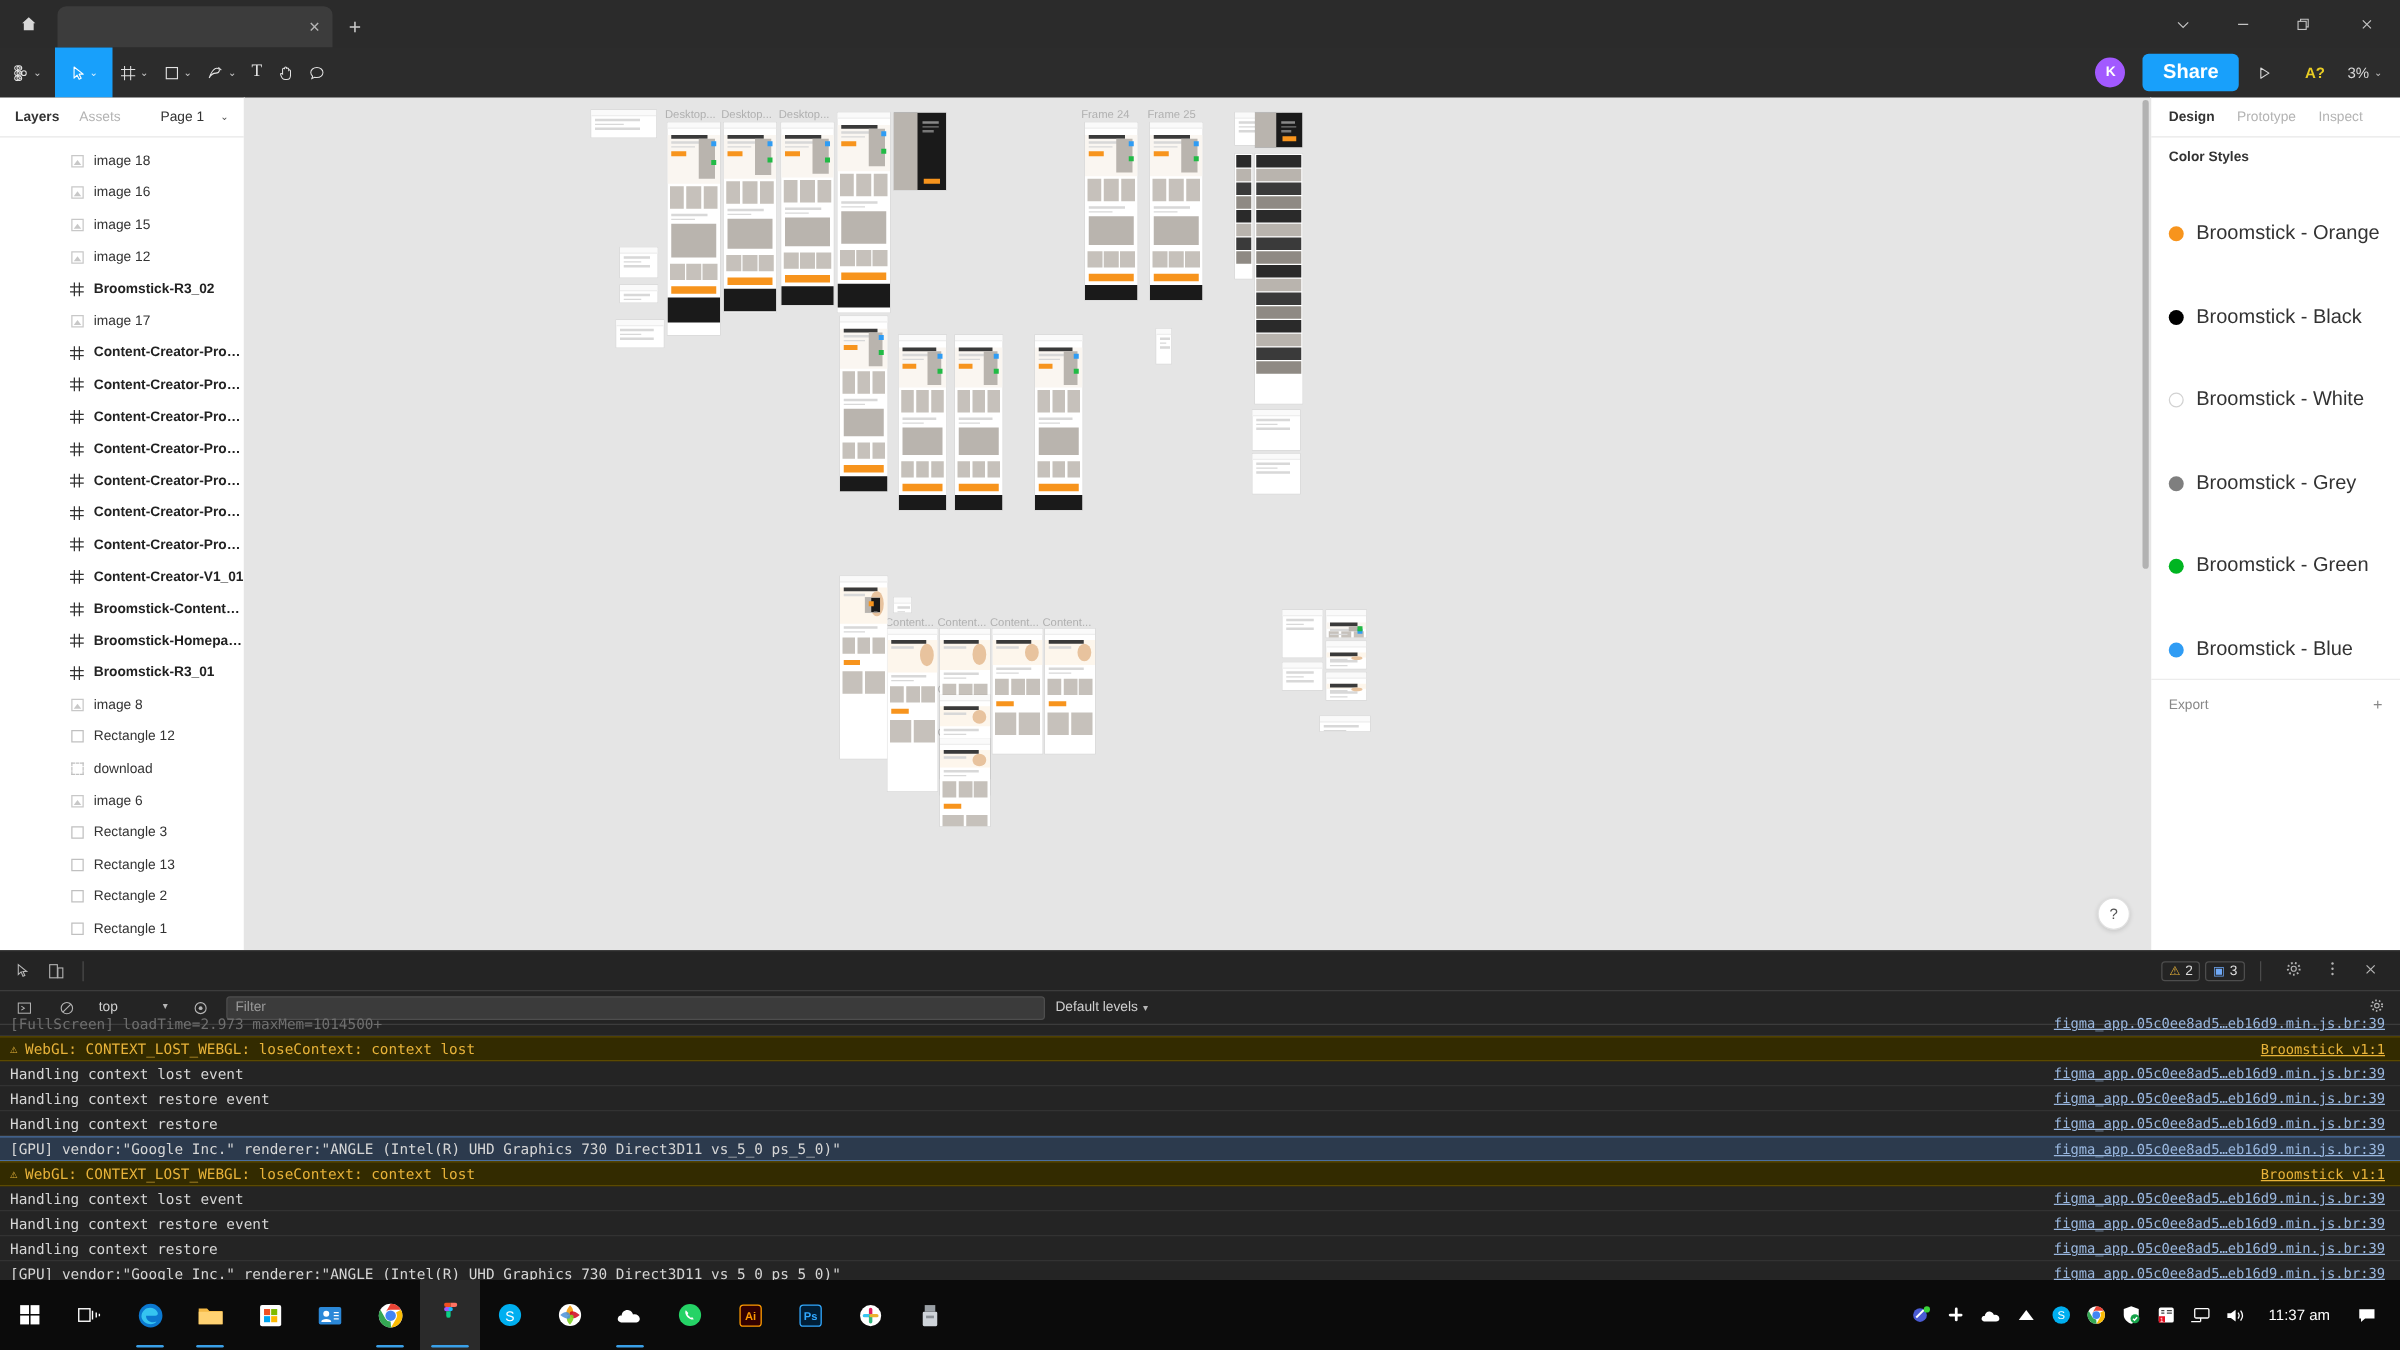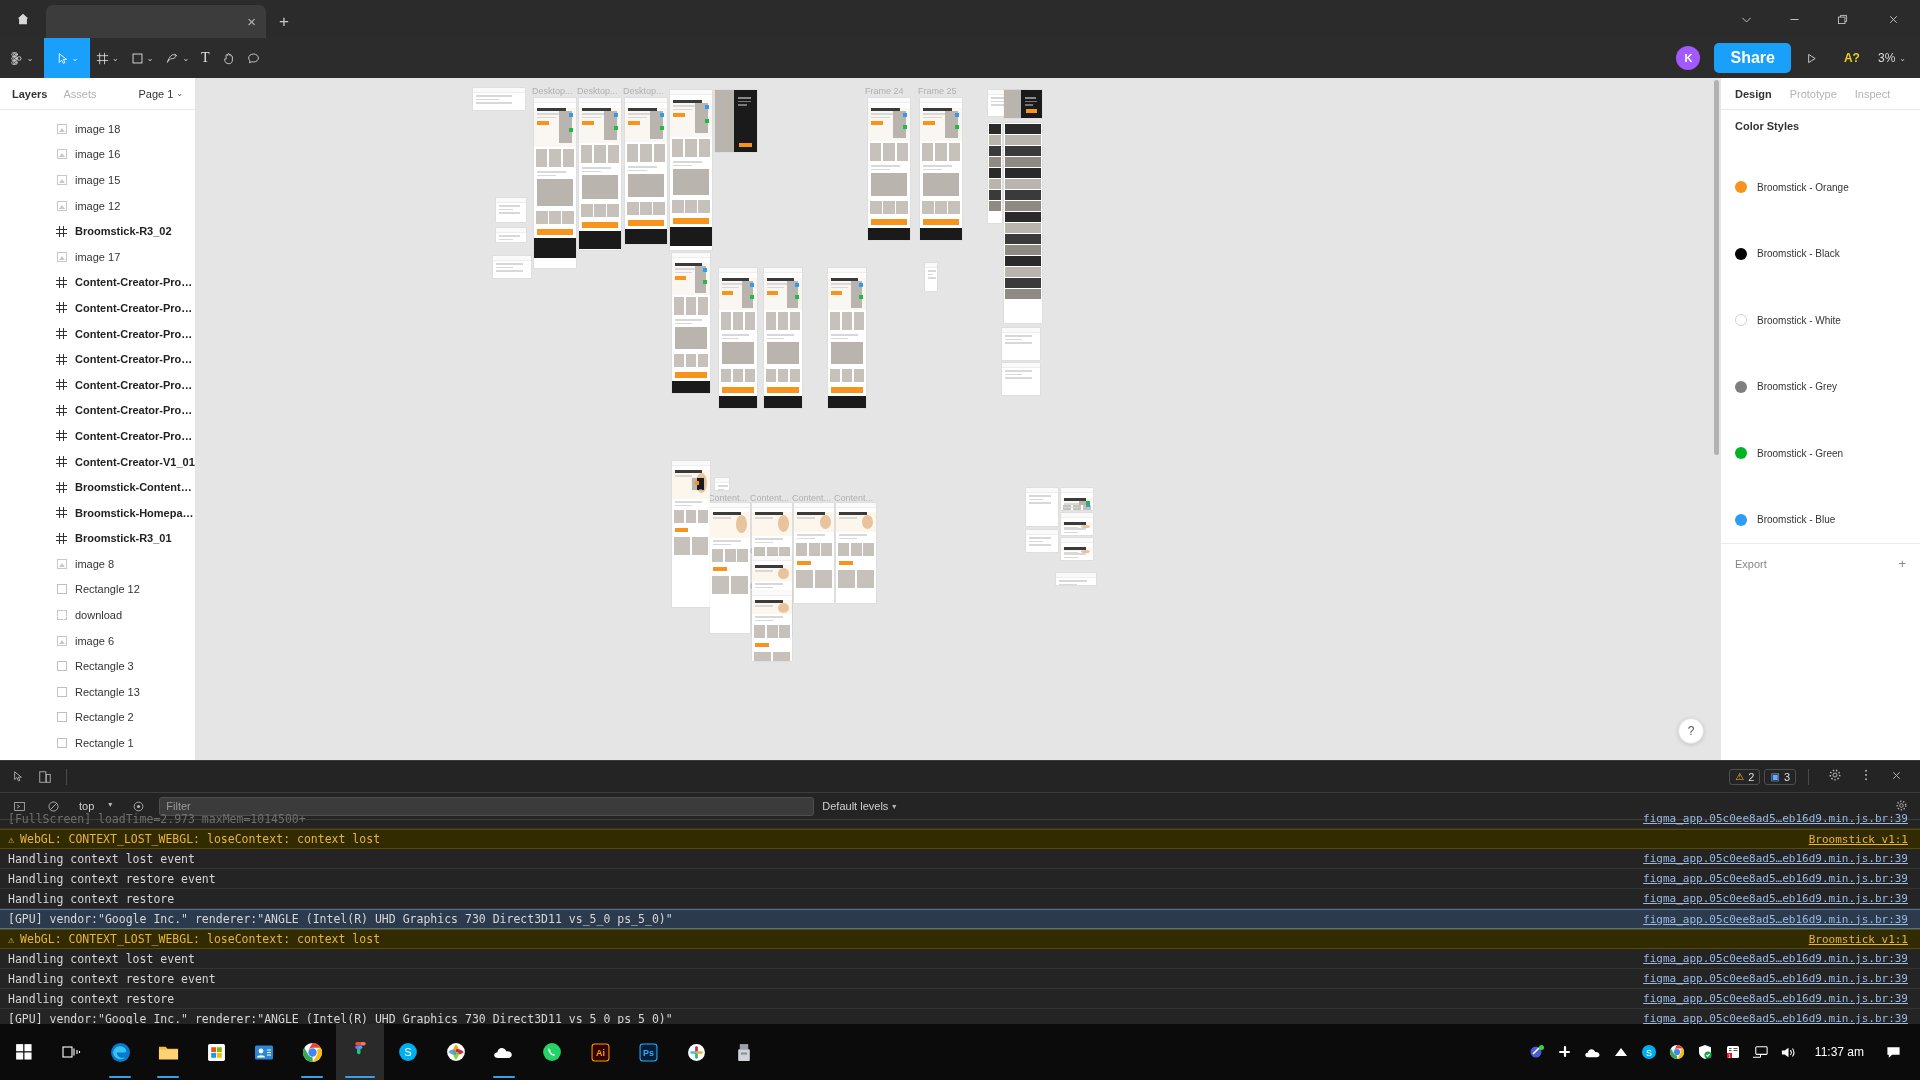--- a/index.html
+++ b/index.html
@@ -66,21 +66,21 @@
     position: absolute; top: 78px; left: 0; width: 196px; height: 682px;
     background: #ffffff; border-right: 1px solid #e5e5e5;
   }
   .lp-tabs {
     height: 32px; display: flex; align-items: center; padding: 0 12px;
     gap: 16px; border-bottom: 1px solid #e8e8e8; font-size: 11px;
   }
   .lp-tab { color: #b3b3b3; }
   .lp-tab.active { color: #333; font-weight: bold; }
   .page-sel { margin-left: auto; color: #333; font-size: 11px;
-    display: flex; align-items: center; gap: 3px; }
+    display: flex; align-items: center; gap: 13px; }
   .layers { padding-top: 6px; margin-left: 42px; }
   .layer-row {
     height: 25.6px; display: flex; align-items: center; gap: 8px;
     padding-left: 14px; font-size: 11px; color: #333;
     white-space: nowrap; overflow: hidden;
   }
   .layer-row .licon { width: 11px; height: 11px; flex: 0 0 11px;
     display: flex; align-items: center; justify-content: center; }
   .layer-row.bold .lname { font-weight: bold; color: #222; }
   .lname { overflow: hidden; text-overflow: ellipsis; max-width: 152px; }
@@ -154,21 +154,21 @@
   .rp-tab.active { color: #333; font-weight: bold; text-align: right; }
   .rp-sec { padding: 10px 14px 12px; border-bottom: 1px solid #ececec; }
   .rp-title { font-size: 11px; font-weight: bold; color: #333;
     margin-bottom: 10px; }
   .bg-row { display: flex; align-items: center; font-size: 11px; color: #333; }
   .sw { width: 11px; height: 11px; background: #e5e5e5;
     border: 1px solid #ccc; margin-right: 10px; }
   .bg-hex { width: 62px; }
   .bg-op { flex: 1; }
   .eye { color: #555; }
-  .cs-row { display: flex; align-items: center; font-size: 10px;
+  .cs-row { display: flex; align-items: center; font-size: 16px;
     color: #333; height: 22.5px; margin-top: 44px; }
   .dot { width: 12px; height: 12px; border-radius: 50%; margin-right: 10px;
     flex: 0 0 12px; }
   .dot.white { border: 1px solid #d2d2d2; box-sizing: border-box; }
   .export-row { padding: 12px 14px; display: flex; align-items: center;
     font-size: 11px; color: #888; }
   .export-row .plus { margin-left: auto; color: #888; font-size: 13px; }
 
   
   .devtools {
@@ -191,21 +191,21 @@
     border: 1px solid #4d4d4d; border-radius: 3px; padding: 1px 5px;
     color: #ddd; }
   .badge .wico { color: #e8b339; font-size: 10px; }
   .badge .mico { color: #6fa8f5; font-size: 10px; }
   .dt-gear { color: #b4b4b4; padding: 0 7px; }
 
   .dt-ctrl {
     height: 27px; display: flex; align-items: center; padding: 0 6px; gap: 8px;
     border-bottom: 1px solid #3c3c3c; font-size: 11px; color: #ccc;
   }
-  .ctx-sel { display: flex; align-items: flex-start; gap: 14px; color: #d0d0d0;
+  .ctx-sel { display: flex; align-items: flex-start; gap: 36px; color: #d0d0d0;
     border: 1px solid transparent; padding: 2px 4px; }
   .filter-input {
     flex: 1; max-width: 655px; height: 19px; background: #3b3b3b;
     border: 1px solid #4e4e4e; border-radius: 3px; color: #9a9a9a;
     font-size: 11px; padding: 0 6px; display: flex; align-items: center;
   }
   .levels { color: #d0d0d0; display: flex; align-items: center; gap: 4px; }
   .dt-ctrl .gear2 { margin-left: auto; color: #b4b4b4; padding-right: 6px; }
 
   .console-body { font-family: "DejaVu Sans Mono", monospace; font-size: 11.5px; }

